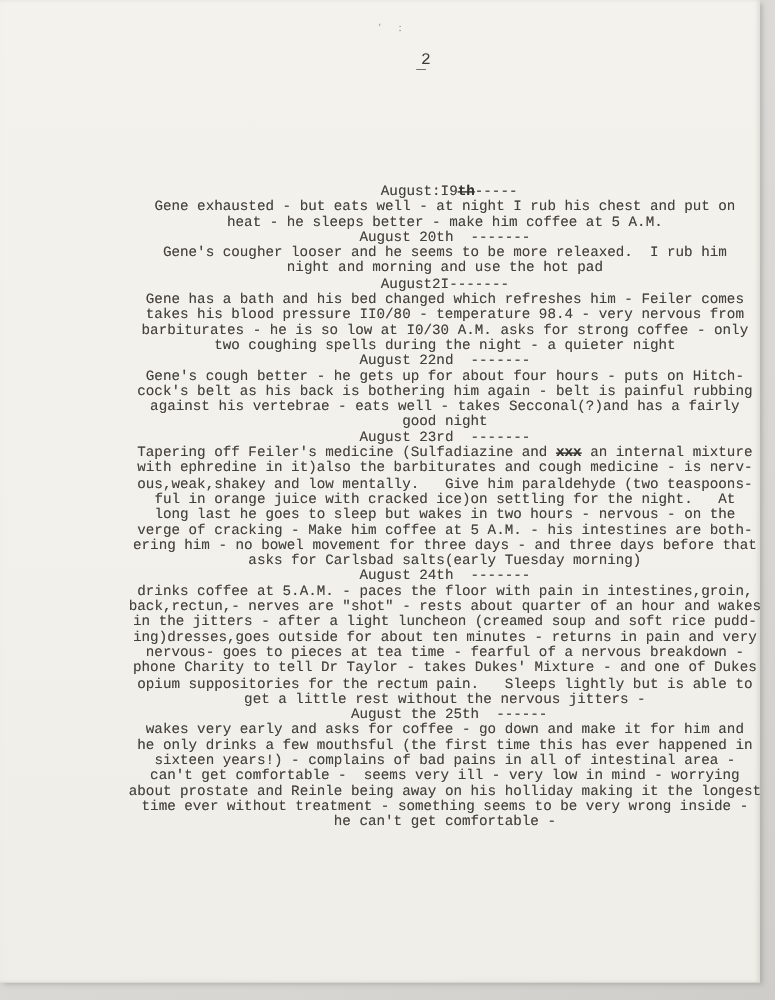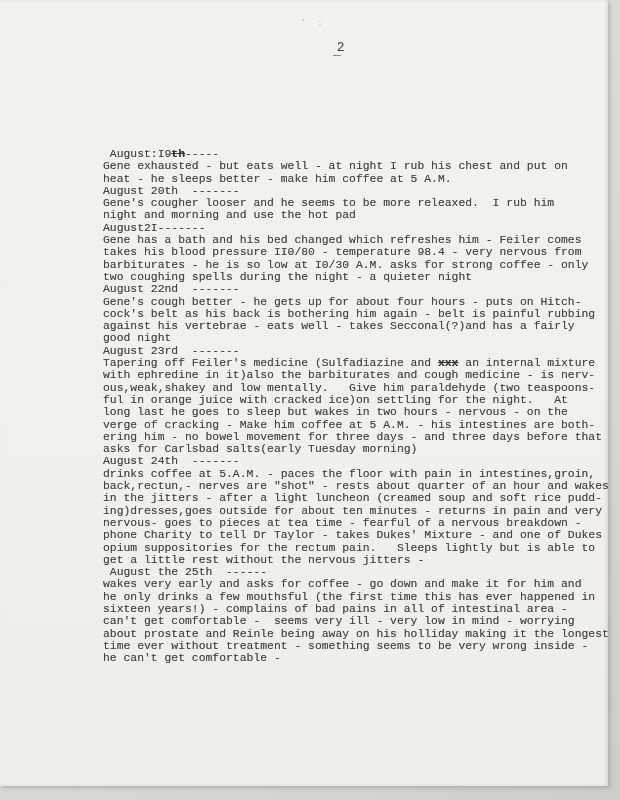--- a/index.html
+++ b/index.html
@@ -33,20 +33,21 @@
     font-variant:small-caps;
     font-size:10.5px;line-height:14.4px;letter-spacing:1.8px;
     color:#33322e;font-weight:bold;
   }
   .typed{
     position:absolute;left:103px;top:148px;
     font-family:"Liberation Mono","DejaVu Sans Mono",monospace;
     font-size:11.4px;line-height:12.3px;
     color:#44423c;white-space:pre;
     text-shadow:0 0 0.5px rgba(68,66,60,0.45);
+    text-align:center;
   }
   .typed .line{height:12.3px;}
   .struck{text-decoration:line-through;color:#36342f;font-weight:bold;}
 </style>
 </head>
 <body>
 
 <div class="backing">
   <div class="paper">
 

